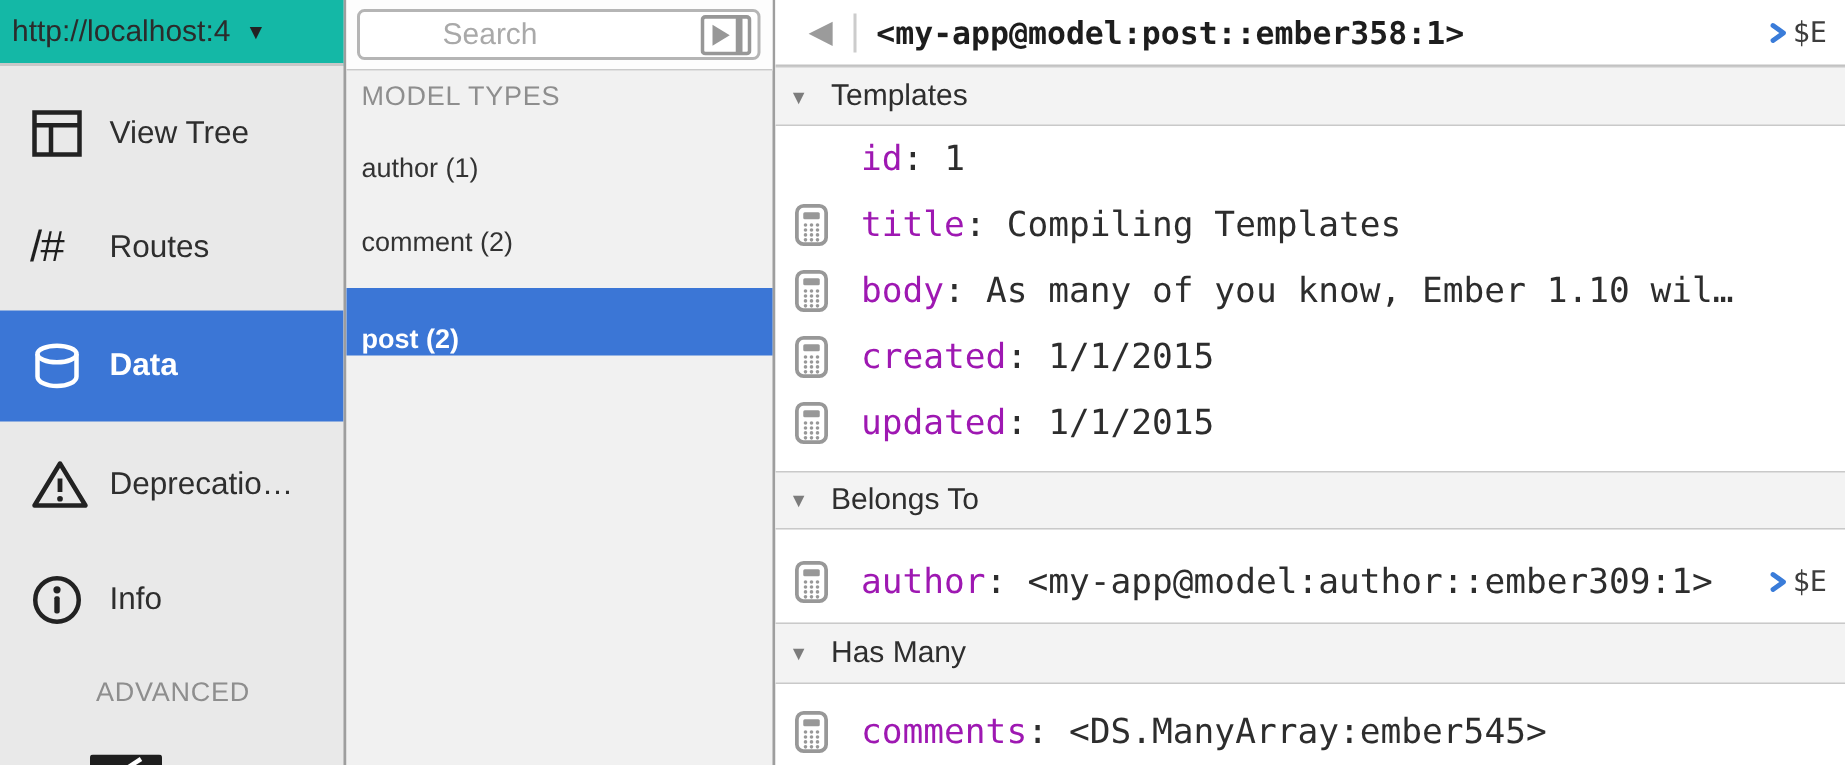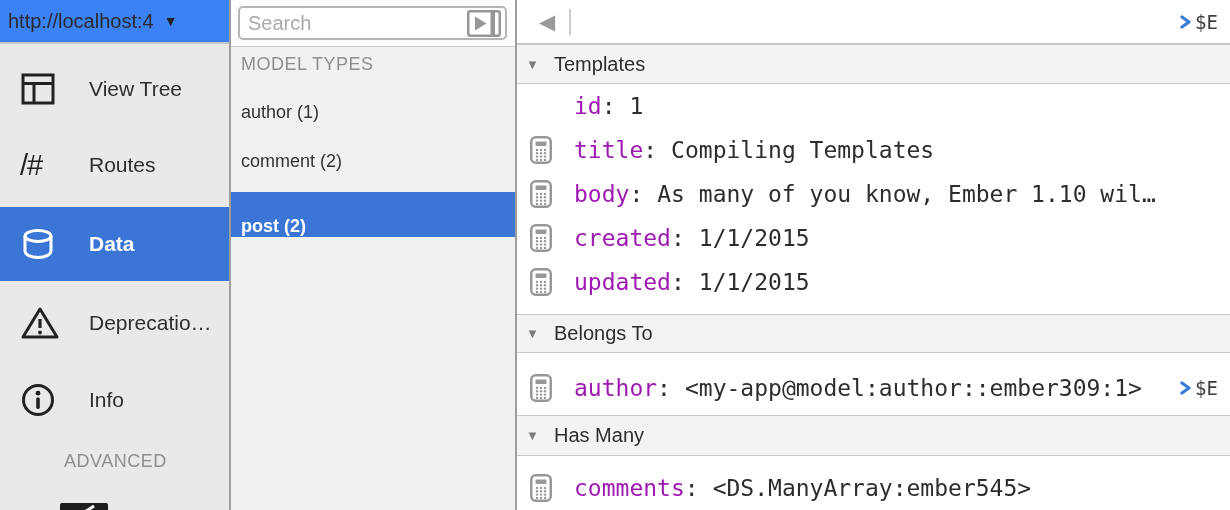--- a/index.html
+++ b/index.html
@@ -3,40 +3,40 @@
 <meta charset="utf-8">
 <style>
   * { margin:0; padding:0; box-sizing:border-box; }
   body { background:#fff; }
   .app { position:relative; width:1230px; height:510px; overflow:hidden; background:#fff;
          font-family:"Liberation Sans", sans-serif; }
 
   
   .sidebar { position:absolute; left:0; top:0; width:231px; height:510px;
              background:#e9e9e9; border-right:2px solid #9e9e9e; overflow:hidden; }
-  .url-bar { position:absolute; left:0; top:0; width:229px; height:44px; background:#3b82f6;
+  .url-bar { position:absolute; left:0; top:0; width:229px; height:44px; background:#14b8a6;
              border-bottom:2px solid #c8c8c8; display:flex; align-items:center; padding-left:8px;
              font-size:20px; color:#2b2b2b; cursor:default; }
   .url-caret { margin-left:10px; font-size:14px; color:#222; }
-  .nav-item { position:absolute; left:0; width:229px; display:flex; align-items:center; color:#2e2e2e;gap:16px; }
+  .nav-item { position:absolute; left:0; width:229px; display:flex; align-items:center; color:#2e2e2e; }
   .nav-icon { flex:none; width:40px; margin-left:20px; margin-right:13px; display:flex; align-items:center; }
   .nav-label { font-size:21px; }
   .nav-item.selected { background:#3b76d6; color:#fff;text-align:center; }
   .nav-item.selected .nav-label { font-weight:bold; }
   .routes-glyph { font-size:29px; color:#1f1f1f; letter-spacing:-1px; }
   .advanced { position:absolute; left:24px; top:451px; font-size:18px; color:#8e8e8e; letter-spacing:.5px;margin-left:40px; }
   .partial-icon { position:absolute; left:60px; top:503px; }
 
   
   .models-col { position:absolute; left:231px; top:0; width:286px; height:510px;
                 background:#f1f1f1; border-right:2px solid #9e9e9e; }
   .search-bar { position:absolute; left:0; top:0; width:284px; height:47px; background:#fdfdfd;
                 border-bottom:1px solid #cacaca; }
   .search-box { position:absolute; left:7px; top:6px; width:269px; height:34px; background:#fff;
-                border:2px solid #b5b5b5; border-radius:5px; display:flex; align-items:center; }
+                border:2px solid #b5b5b5; border-radius:5px; display:flex; align-items:center;padding-left:47px; }
   .search-box input { flex:1; min-width:0; border:none; outline:none; background:transparent;
                       font-family:"Liberation Sans", sans-serif; font-size:20px; color:#333; padding:0 0 0 8px; }
   .search-box input::placeholder { color:#a9a9a9; }
   .toggle-slot { flex:none; width:36px; margin-right:2px; display:flex; align-items:center; cursor:pointer; }
   .model-header { position:absolute; left:10px; top:54px; font-size:18px; color:#8e8e8e; letter-spacing:.5px; }
   .model-row { position:absolute; left:0; width:284px; height:44px; display:flex; align-items:center;
                padding-left:10px; font-size:18px; color:#333; cursor:default; }
   .model-row.selected { background:#3b76d6; color:#fff; font-weight:bold; }
 
   
@@ -157,20 +157,21 @@
     <div class="model-row selected" style="top:192px;height:45px;align-items:flex-end;">
       <span>post (2)</span>
     </div>
   </div>
 
   <div class="record">
 
     <div class="rec-toolbar">
       <span class="back-btn">◀</span>
       <span class="tb-divider"></span>
+      <span class="rec-title">&lt;my-app@model:post::ember358:1&gt;</span>
       <span class="console-btn">
         <svg width="11" height="14" viewBox="0 0 11 14">
           <path d="M2 2 L9 7 L2 12" fill="none" stroke="#3a7cd9" stroke-width="3.2" stroke-linejoin="round" stroke-linecap="round"></path>
         </svg>
         <span>$E</span>
       </span>
     </div>
 
     <div class="sec-hdr" style="top:44px;height:40px;">
       <span class="tri">▼</span>

